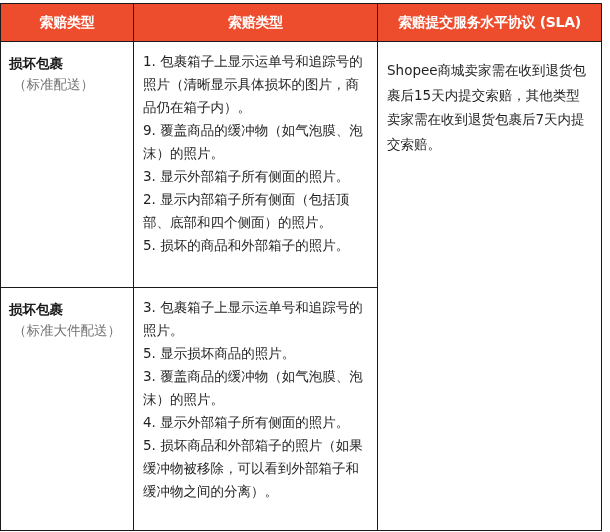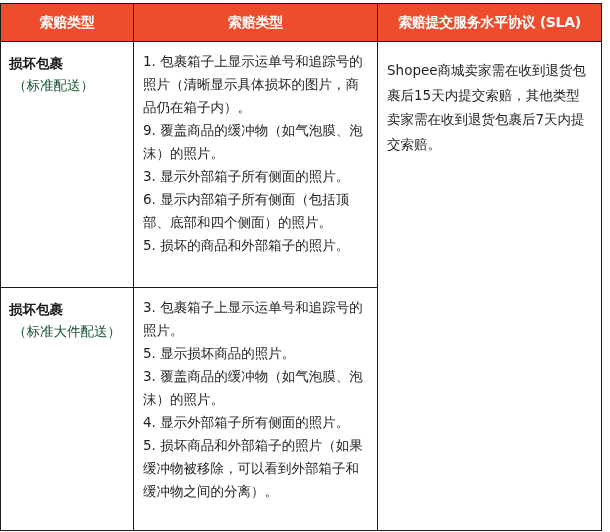--- a/index.html
+++ b/index.html
@@ -49,21 +49,22 @@
       border-radius: 25px;
     }
     .type-title {
       font-weight: bold;
       display: block;
       color: #1a1a1a;
     }
     .type-sub {
       display: block;
       padding-left: 4px;
-      color: #14532d;
+      color: #737373;
+      font-family: Liberation Serif, serif;
     }
     td.evidence-cell {
       padding: 8px 6px 6px 9px;
       font-size: 13.5px;
       line-height: 23px;
       color: #1f1f1f;
     }
     td.evidence-cell .ev-line {
       display: block;
     }
@@ -95,21 +96,21 @@
   <tbody>
     <tr class="row-1">
       <td class="type-cell">
         <span class="type-title">损坏包裹</span>
         <span class="type-sub">（标准配送）</span>
       </td>
       <td class="evidence-cell">
         <span class="ev-line">1. 包裹箱子上显示运单号和追踪号的照片（清晰显示具体损坏的图片，商品仍在箱子内）。</span>
         <span class="ev-line">9. 覆盖商品的缓冲物（如气泡膜、泡沫）的照片。</span>
         <span class="ev-line">3. 显示外部箱子所有侧面的照片。</span>
-        <span class="ev-line">6. 显示内部箱子所有侧面（包括顶部、底部和四个侧面）的照片。</span>
+        <span class="ev-line">2. 显示内部箱子所有侧面（包括顶部、底部和四个侧面）的照片。</span>
         <span class="ev-line">5. 损坏的商品和外部箱子的照片。</span>
       </td>
       <td class="sla-cell" rowspan="2">Shopee商城卖家需在收到退货包裹后15天内提交索赔，其他类型卖家需在收到退货包裹后7天内提交索赔。</td>
     </tr>
     <tr class="row-2">
       <td class="type-cell">
         <span class="type-title">损坏包裹</span>
         <span class="type-sub">（标准大件配送）</span>
       </td>
       <td class="evidence-cell">

